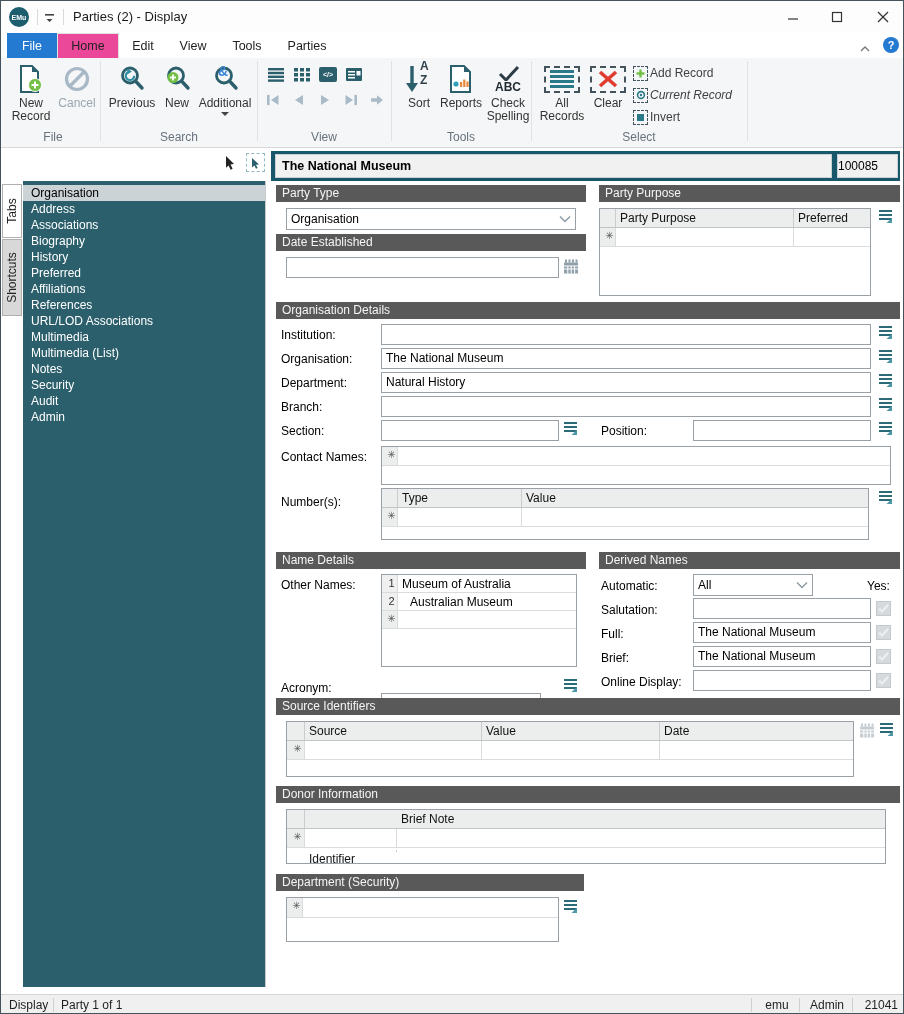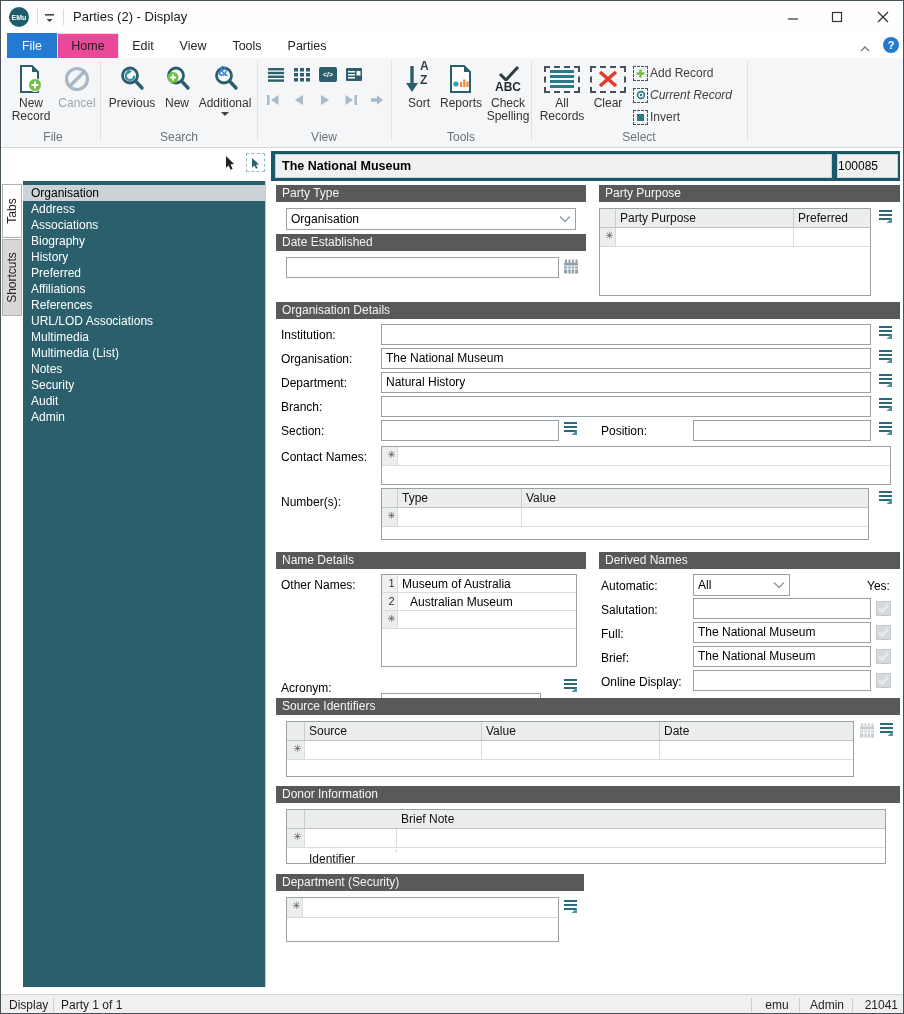--- a/index.html
+++ b/index.html
@@ -485,21 +485,21 @@
   <div class="fld" style="left:380px;top:676px;width:160px;height:21px;margin-top:16px;">TNM</div>
   <div class="lookup" style="left:562px;top:677px;"><svg width="16" height="15">
         <rect x="1" y="1" width="13" height="2" fill="#2b6b78"></rect>
         <rect x="1" y="5" width="13" height="2" fill="#2b6b78"></rect>
         <rect x="1" y="9" width="13" height="2" fill="#2b6b78"></rect>
         <path d="M14 14 L8.5 14 L14 8.8 Z" fill="#4d98a8"></path>
       </svg></div>
 
   <div class="sec" style="left:598px;top:551px;width:301px;">Derived Names</div>
   <div class="lbl" style="left:600px;top:578px;">Automatic:</div>
-  <div class="combo" style="left:692px;top:573px;width:97px;height:22px;">
+  <div class="combo" style="left:692px;top:573px;width:120px;height:22px;">
     <span>All</span>
     <svg width="12" height="8">
         <polyline points="1,1.5 6,6.5 11,1.5" fill="none" stroke="#8a9aa5" stroke-width="1.4"></polyline>
       </svg>
   </div>
   <div class="lbl" style="left:866px;top:578px;">Yes:</div>
   <div class="lbl" style="left:600px;top:602px;">Salutation:</div>
   <div class="fld" style="left:692px;top:597px;width:178px;height:21px;"></div>
   <div class="chk" style="left:875px;top:600px;">
       <svg width="11" height="9">

